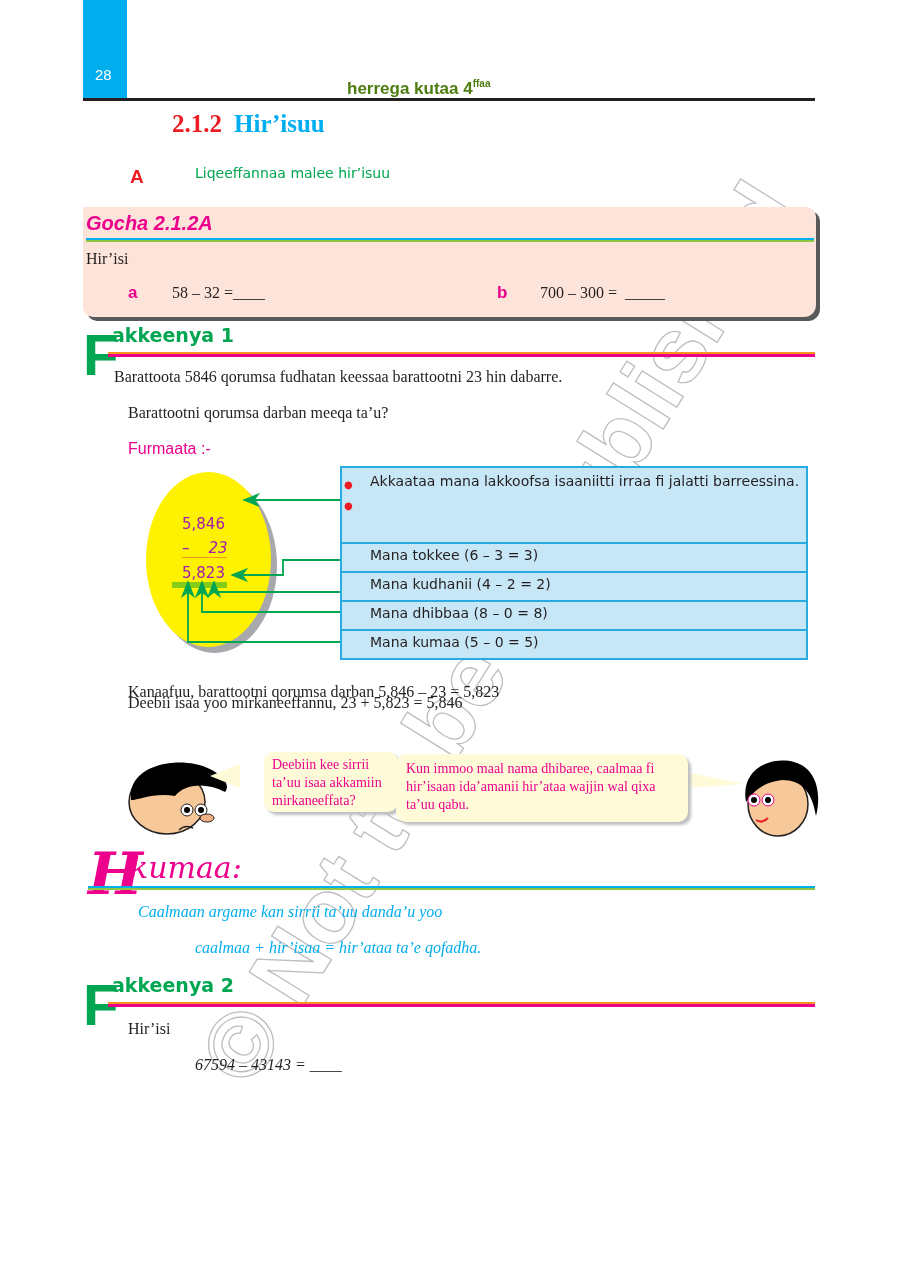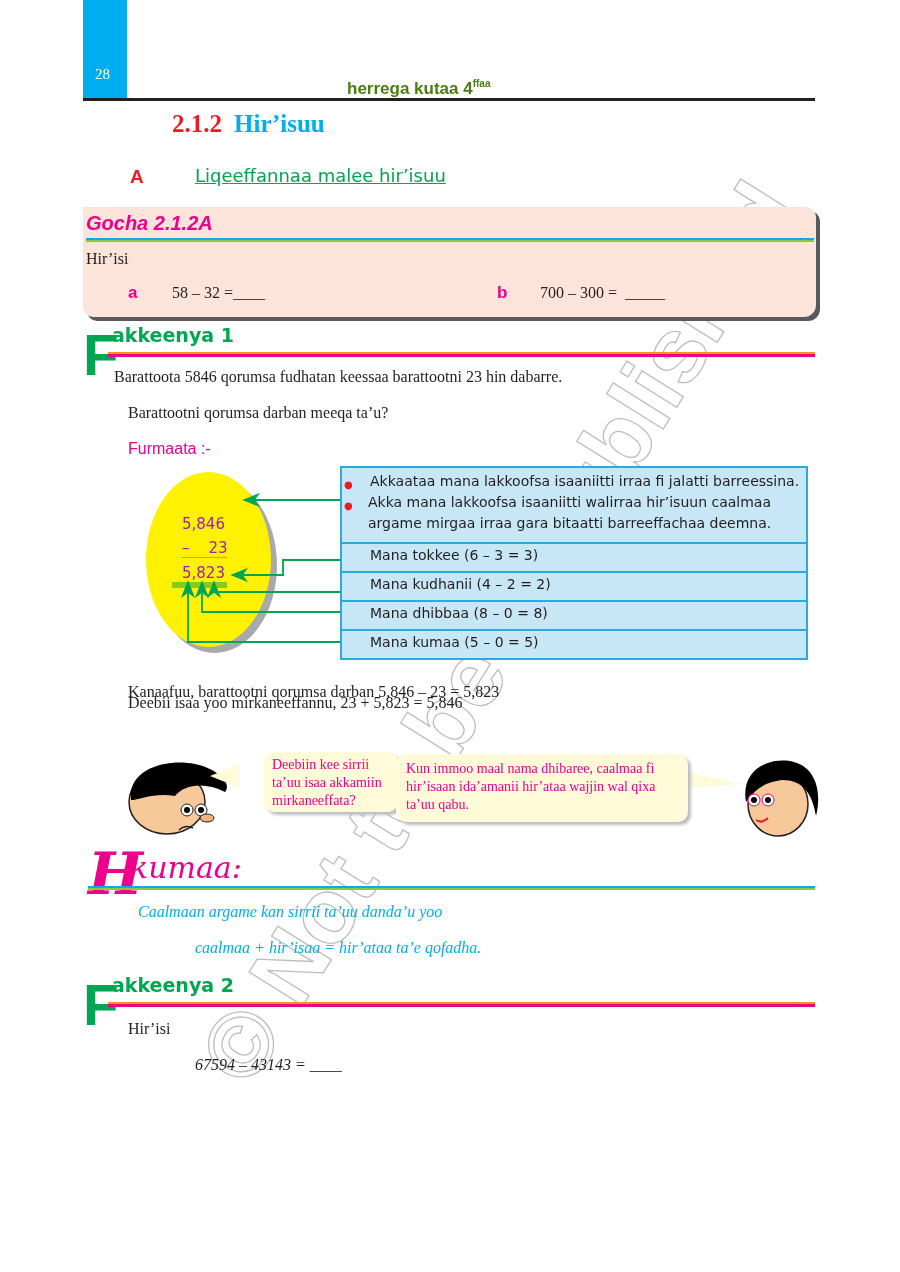--- a/index.html
+++ b/index.html
@@ -1,28 +1,28 @@
 <!DOCTYPE html>
 <html><head>
 <meta charset="utf-8">
 <style>
   html, body { margin:0; padding:0; background:#fff; }
   body { width:900px; height:1272px; position:relative; overflow:hidden; font-family:"Liberation Serif", serif; color:#231f20; }
   .abs { position:absolute; }
   .page-tab { left:83px; top:0; width:44px; height:100px; background:#00aeef; }
-  .page-num { left:95px; top:66px; font-size:15px; color:#fff; font-family:Liberation Serif, serif; }
+  .page-num { left:95px; top:66px; font-size:15px; color:#fff; font-family:Liberation Sans, sans-serif; }
   .running-head { left:347px; top:78px; font-family:"Liberation Sans", sans-serif; font-weight:bold; font-size:17px; color:#4d7c0f; }
   .running-head sup { font-size:10px; }
   .head-rule { left:83px; top:98px; width:732px; height:3px; background:#231f20; }
 
   .sec-title { left:172px; top:110px; font-family:Liberation Serif, serif; font-weight:bold; font-size:25px; }
   .sec-num { color:#ed1c24; margin-right:12px; }
   .sec-name { color:#00aeef; }
   .sub-letter { left:130px; top:166px; font-family:"Liberation Sans", sans-serif; font-weight:bold; font-size:19px; color:#ed1c24; }
-  .sub-title { left:195px; top:165px; font-family:"DejaVu Sans", sans-serif; font-size:18px; color:#00a651;text-decoration:underline; }
+  .sub-title { left:195px; top:165px; font-family:"DejaVu Sans", sans-serif; font-size:14px; color:#00a651; }
 
   .gocha-box { left:83px; top:207px; width:733px; height:110px; background:#fde4da; border-radius:0 10px 12px 10px; box-shadow:4px 4px 0 #58595b; }
   .gocha-title { left:86px; top:212px; font-family:"Liberation Sans", sans-serif; font-weight:bold; font-style:italic; font-size:20px; color:#ec008c; }
   .rule-blue-green { height:4px; background:linear-gradient(#00aeef 0 50%, #8dc63f 50% 100%); }
   .gocha-rule { left:86px; top:238px; width:728px; }
   .txt { font-size:16px; }
   .gocha-ins { left:86px; top:250px; }
   .lbl { font-family:"Liberation Sans", sans-serif; font-weight:bold; font-size:17px; color:#ec008c; }
   .q-a-lbl { left:128px; top:283px; }
   .q-a { left:172px; top:284px; }
@@ -37,21 +37,21 @@
   .ex1-rule { left:108px; top:352px; width:707px; }
 
   .p1 { left:114px; top:368px; }
   .p2 { left:128px; top:404px; }
   .furmaata { left:128px; top:440px; font-family:"Liberation Sans", sans-serif; font-weight:normal; font-size:16px; color:#ec008c; }
 
   .oval-shadow { left:152px; top:478px; width:125px; height:175px; border-radius:50%; background:#a7a9ac; }
   .oval { left:146px; top:472px; width:125px; height:175px; border-radius:50%; background:#fff200; }
   .calc { font-family:"DejaVu Sans", sans-serif; font-size:15px; color:#a21caf; }
   .c1 { left:182px; top:515px; }
-  .c2 { left:182px; top:539px; width:45px; border-bottom:1px solid #f7941d; }
+  .c2 { left:182px; top:539px; width:45px; border-bottom:1px solid #f7941d;font-style:italic; }
   .c3 { left:172px; top:564px; width:55px; padding-left:10px; box-sizing:border-box; border-bottom:6px solid #84cc16; }
 
   .info-box { left:340px; top:466px; width:468px; background:#c7e6f6; border:2px solid #29abe2; box-sizing:border-box; font-family:"DejaVu Sans", sans-serif; font-size:14px; }
   .info-row { border-top:2px solid #29abe2; padding:3px 0 3px 28px; height:29px; box-sizing:border-box; }
   .info-top { padding:3px 0 3px 28px; height:74px; box-sizing:border-box; position:relative; line-height:21px; }
   .bullet { position:absolute; left:2px; color:#ed1c24; font-size:10px; }
   .arrows { left:0; top:0; width:900px; height:1272px; pointer-events:none; }
 
   .p3 { left:128px; top:683px; }
   .p4 { left:128px; top:694px; }
@@ -112,21 +112,20 @@
 <div class="abs oval"></div>
 <div class="abs calc c1">5,846</div>
 <div class="abs calc c2" style="white-space:pre">–    23</div>
 <div class="abs calc c3">5,823</div>
 
 <div class="abs info-box">
   <div class="info-top">
     <span class="bullet" style="top:6px">●</span>
     <div>Akkaataa mana lakkoofsa isaaniitti irraa fi jalatti barreessina.</div>
     <span class="bullet" style="top:27px">●</span>
-    <div style="margin-left:-2px">Akka mana lakkoofsa isaaniitti walirraa hir’isuun caalmaa argame mirgaa irraa gara bitaatti barreeffachaa deemna.</div>
   </div>
   <div class="info-row">Mana tokkee (6 – 3 = 3)</div>
   <div class="info-row">Mana kudhanii (4 – 2 = 2)</div>
   <div class="info-row">Mana dhibbaa (8 – 0 = 8)</div>
   <div class="info-row">Mana kumaa (5 – 0 = 5)</div>
 </div>
 
 <svg class="abs arrows">
   <defs>
     <marker id="ah" markerWidth="10" markerHeight="8" refX="9" refY="4" orient="auto">

